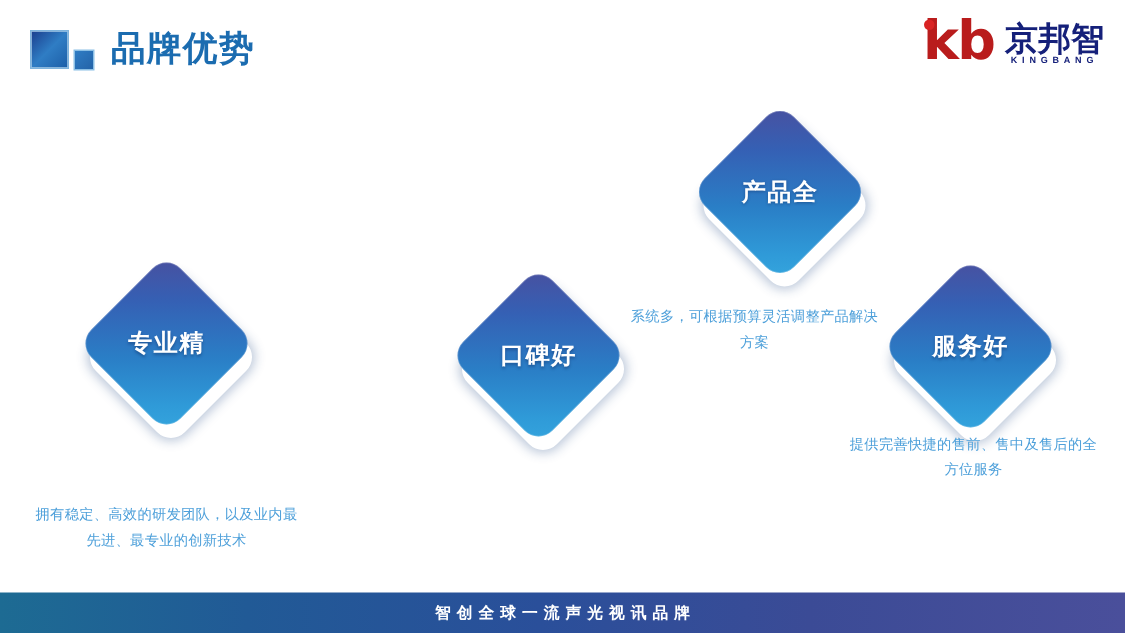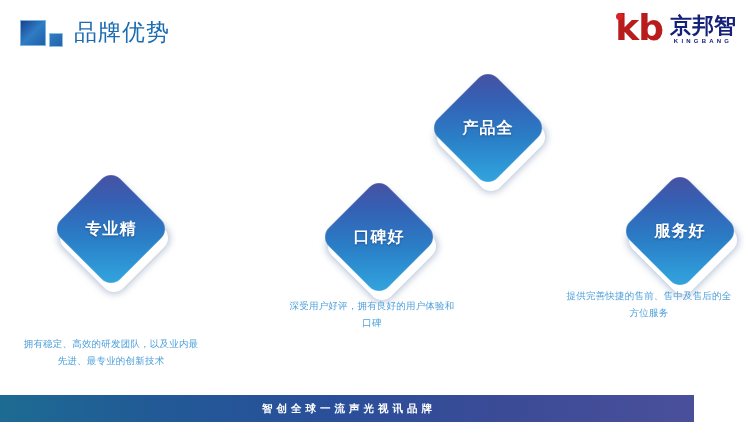--- a/index.html
+++ b/index.html
@@ -42,21 +42,21 @@
     left: 49px; top: 33px;
     width: 14px; height: 14px;
     background: linear-gradient(135deg, #2f7dc4 0%, #2463a8 100%);
     border: 1px solid #8cc0e5;
     box-sizing: border-box;
   }
   .header-title {
     position: absolute;
     left: 74px; top: 17px;
     font-size: 23px;
-    font-weight: normal;
+    font-weight: bold;
     color: #1b6cb0;
     letter-spacing: 1px;
     line-height: 30px;
     white-space: nowrap;
   }
 
   
   .logo {
     position: absolute;
     right: 14px; top: 14px;
@@ -153,21 +153,21 @@
     font-size: 9.5px;
     line-height: 17px;
     color: #4ea0da;
     letter-spacing: 0.2px;
   }
 
   
   .footer {
     position: absolute;
     left: 0; bottom: 0;
-    width: 694px; height: 27px;
+    width: 750px; height: 27px;
     background: linear-gradient(90deg, #1d6b93 0%, #215a96 22%, #2a4f9a 48%, #3b4b96 72%, #4a4f9b 100%);
     display: flex;
     align-items: center;
     justify-content: center;
   }
   .footer-text {
     font-size: 10.5px;
     font-weight: bold;
     color: #ffffff;
     letter-spacing: 4px;
@@ -197,38 +197,38 @@
   <div class="card" style="left:52px; top:170px; width:118px; height:118px;">
     <div class="diamond-wrap">
       <div class="diamond-shadow"></div>
       <div class="diamond"></div>
       <div class="diamond-label">专业精</div>
     </div>
   </div>
   <div class="caption" style="left:22px; top:287px; width:178px;margin-top:48px;">拥有稳定、高效的研发团队，以及业内最先进、最专业的创新技术</div>
 
 
-  <div class="card" style="left:320px; top:178px; width:118px; height:118px;">
+  <div class="card" style="left:300px; top:178px; width:118px; height:118px;">
     <div class="diamond-wrap">
       <div class="diamond-shadow"></div>
       <div class="diamond"></div>
       <div class="diamond-label">口碑好</div>
     </div>
   </div>
-  <div class="caption" style="left:287px; top:297px; width:170px;">深受用户好评，拥有良好的用户体验和口碑</div>
-
-  <div class="card" style="left:429px; top:69px; width:118px; height:118px;">
+
+  <div class="card" style="left:461px; top:69px; width:118px; height:118px;">
     <div class="diamond-wrap">
       <div class="diamond-shadow"></div>
       <div class="diamond"></div>
       <div class="diamond-label">产品全</div>
     </div>
   </div>
-
-  <div class="card" style="left:621px; top:172px; width:118px; height:118px;">
+  <div class="caption" style="left:418px; top:203px; width:170px;">系统多，可根据预算灵活调整产品解决方案</div>
+
+  <div class="card" style="left:588px; top:172px; width:118px; height:118px;">
     <div class="diamond-wrap">
       <div class="diamond-shadow"></div>
       <div class="diamond"></div>
       <div class="diamond-label">服务好</div>
     </div>
   </div>
   <div class="caption" style="left:566px; top:288px; width:166px;font-family:Liberation Mono, monospace;">提供完善快捷的售前、售中及售后的全方位服务</div>
 
   <div class="footer">
     <div class="footer-text">智创全球一流声光视讯品牌</div>

